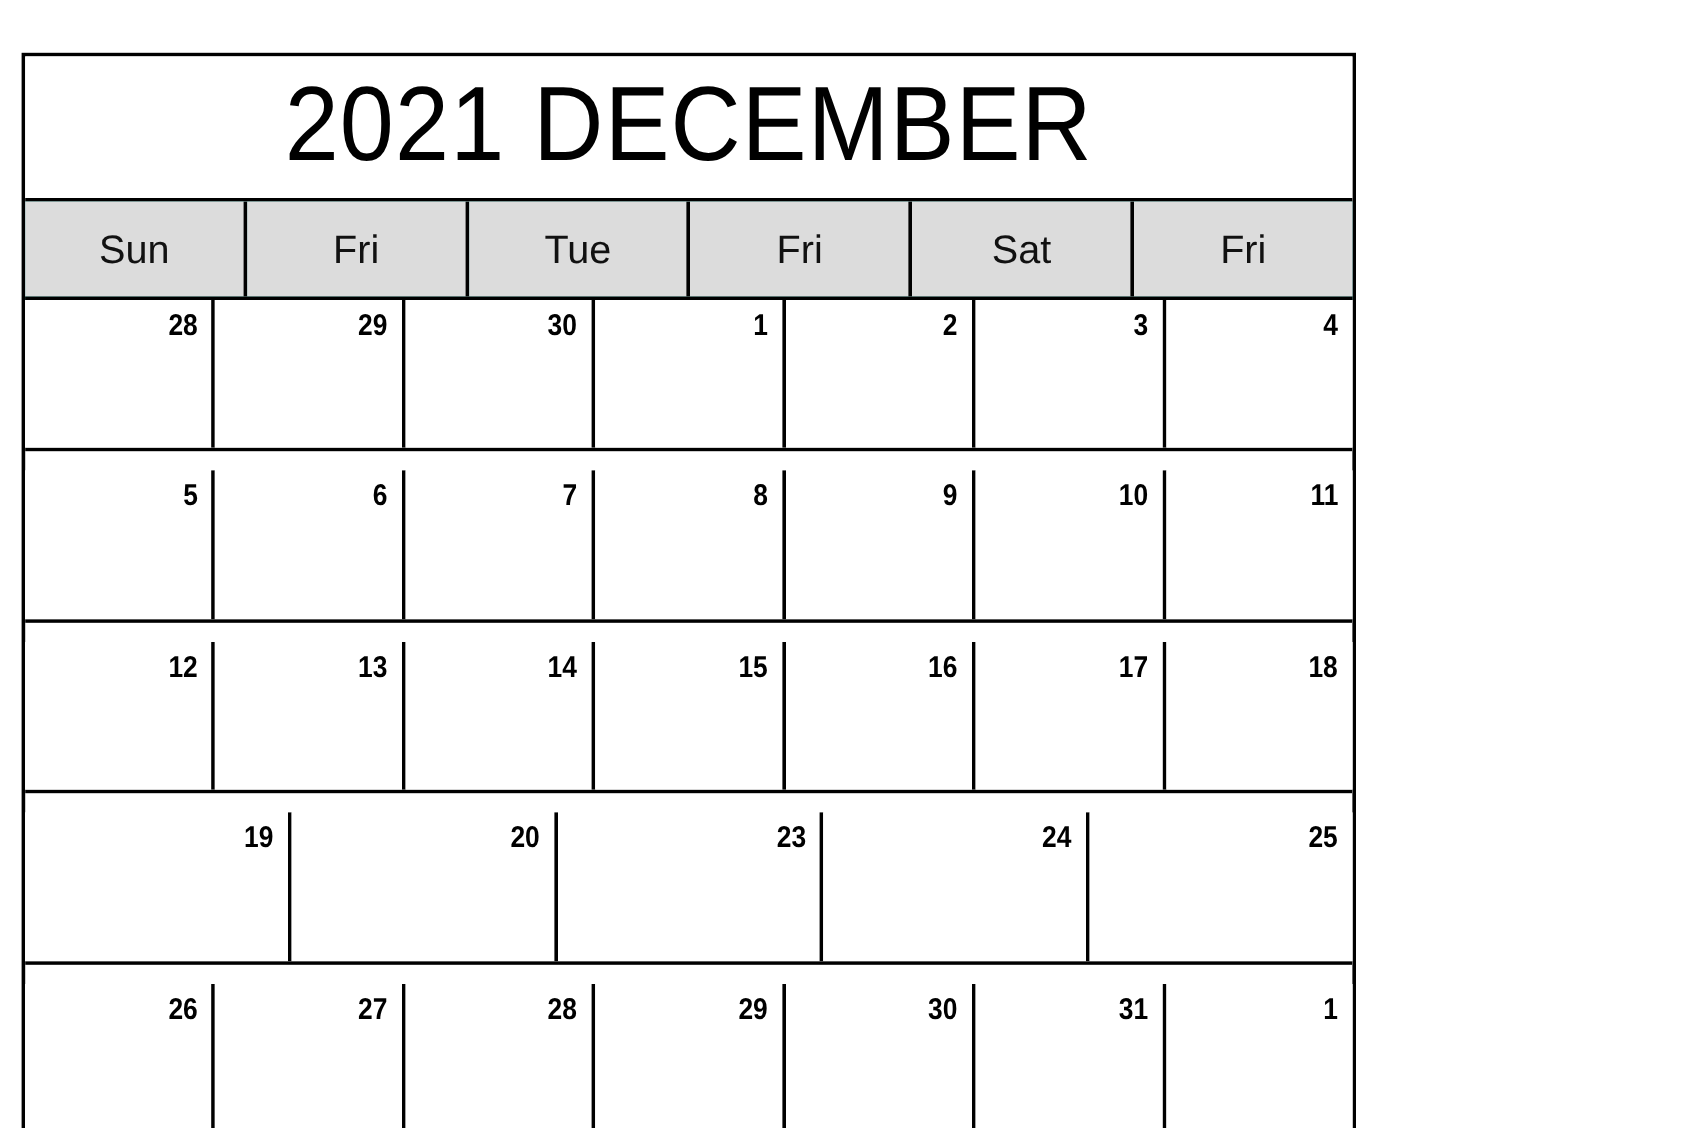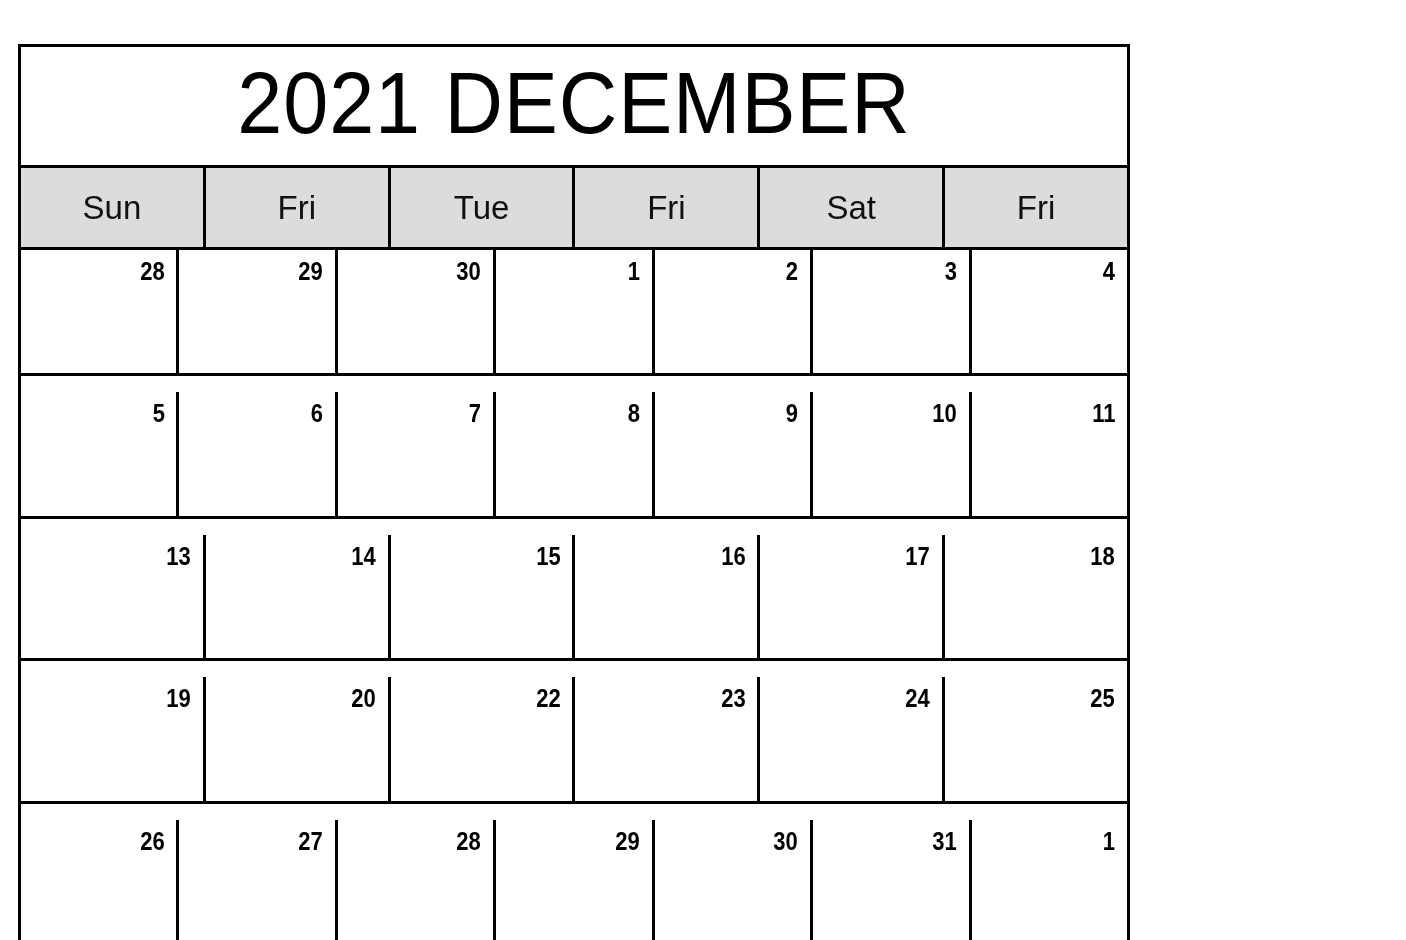--- a/index.html
+++ b/index.html
@@ -229,20 +229,24 @@
           <div class="day-notes"></div>
         </div>
         <div class="day-cell">
           <span class="day-number">11</span>
           <div class="day-notes"></div>
         </div>
       </div>
 
       <div class="week-row">
         <div class="day-cell">
+          <span class="day-number">12</span>
+          <div class="day-notes"></div>
+        </div>
+        <div class="day-cell">
           <span class="day-number">13</span>
           <div class="day-notes"></div>
         </div>
         <div class="day-cell">
           <span class="day-number">14</span>
           <div class="day-notes"></div>
         </div>
         <div class="day-cell">
           <span class="day-number">15</span>
           <div class="day-notes"></div>
@@ -261,24 +265,20 @@
         </div>
       </div>
 
       <div class="week-row">
         <div class="day-cell">
           <span class="day-number">19</span>
           <div class="day-notes"></div>
         </div>
         <div class="day-cell">
           <span class="day-number">20</span>
-          <div class="day-notes"></div>
-        </div>
-        <div class="day-cell">
-          <span class="day-number">22</span>
           <div class="day-notes"></div>
         </div>
         <div class="day-cell">
           <span class="day-number">23</span>
           <div class="day-notes"></div>
         </div>
         <div class="day-cell">
           <span class="day-number">24</span>
           <div class="day-notes"></div>
         </div>

